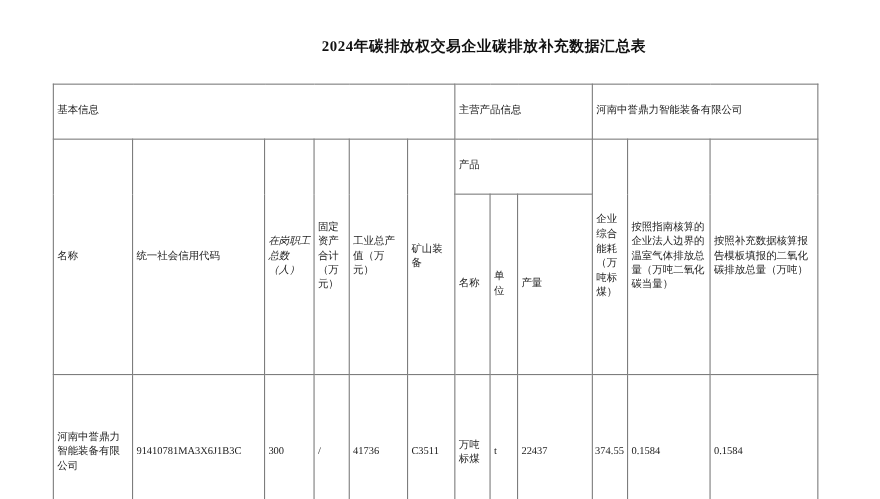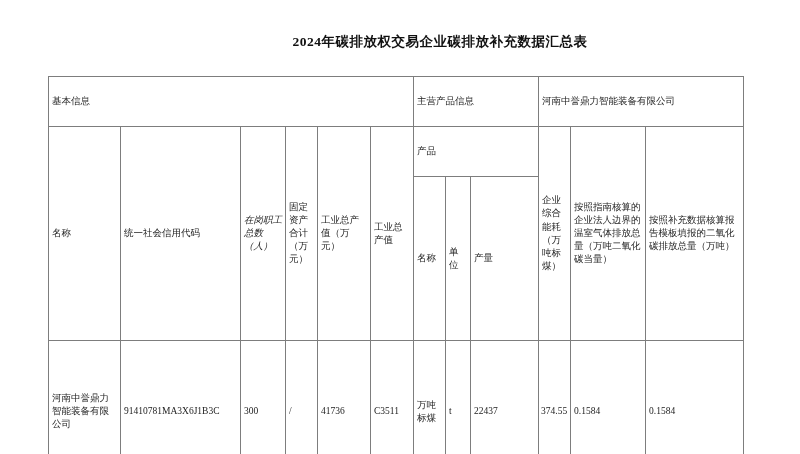--- a/index.html
+++ b/index.html
@@ -77,21 +77,21 @@
       <td colspan="3">主营产品信息</td>
       <td colspan="3">河南中誉鼎力智能装备有限公司</td>
     </tr>
 
     <tr class="r2">
       <td rowspan="2">名称</td>
       <td rowspan="2">统一社会信用代码</td>
       <td rowspan="2" class="jus emp">在岗职工总数（人）</td>
       <td rowspan="2" class="jus narrow1">固定资产合计（万元）</td>
       <td rowspan="2" class="jus out">工业总产值（万元）</td>
-      <td rowspan="2" class="jus ind">工业总产值</td>
+      <td rowspan="2" class="jus ind">矿山装备</td>
       <td colspan="3">产品</td>
       <td rowspan="2" class="jus narrow2">企业综合能耗（万吨标煤）</td>
       <td rowspan="2" class="jus">按照指南核算的企业法人边界的温室气体排放总量（万吨二氧化碳当量）</td>
       <td rowspan="2" class="jus">按照补充数据核算报告模板填报的二氧化碳排放总量（万吨）</td>
     </tr>
 
     <tr class="r3">
       <td>名称</td>
       <td>单位</td>
       <td>产量</td>

